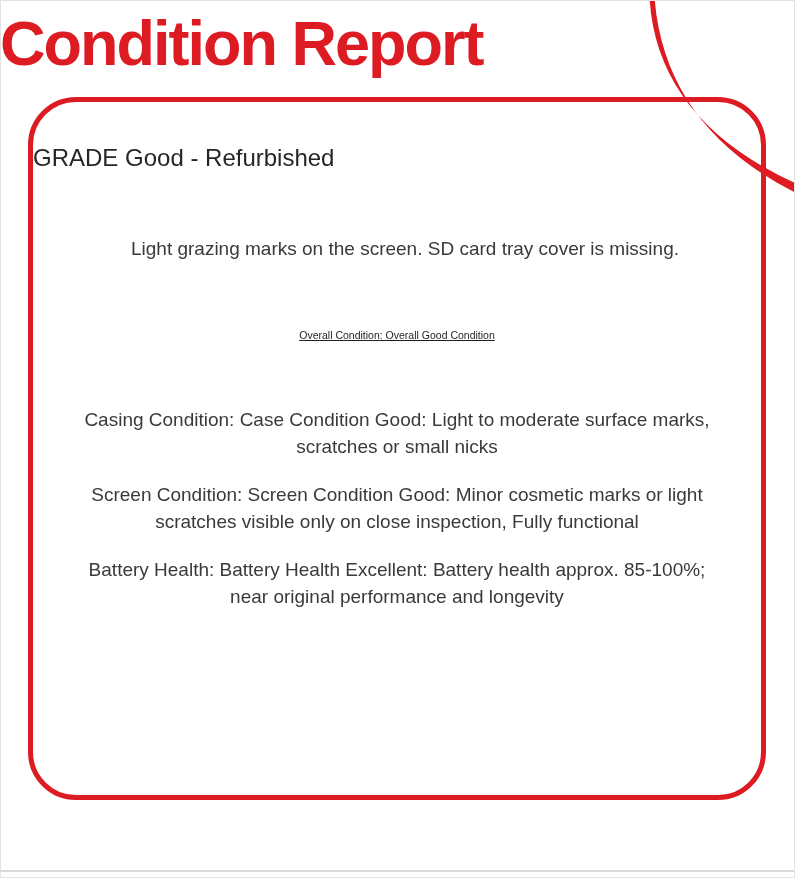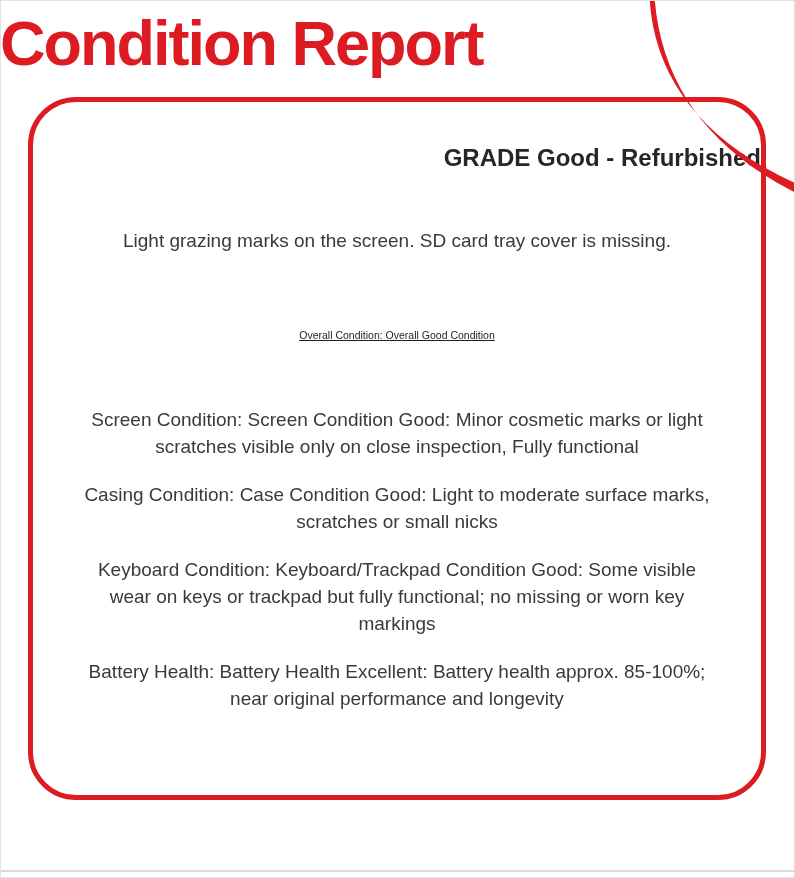--- a/index.html
+++ b/index.html
@@ -36,27 +36,27 @@
   .report-box{
     position:absolute;left:28px;top:97px;
     width:728px;height:693px;
     border:5px solid var(--accent);
     border-radius:48px;
     background:#ffffff;
     z-index:1;
   }
   .grade-heading{
     position:absolute;top:42px;left:0;width:100%;
-    margin:0;text-align:right;
-    font-size:24px;line-height:28px;font-weight:bold;
+    margin:0;text-align:left;
+    font-size:24px;line-height:28px;font-weight:normal;
     color:#262626;
   }
   .summary-text{
     position:absolute;top:126px;left:5%;width:90%;
-    margin:0;text-align:center;
+    margin:8px;text-align:center;
     font-size:19px;line-height:25px;color:#3a3a3a;
   }
   .overall-condition{
     position:absolute;top:227px;left:0;width:100%;
     margin:0;text-align:center;
     font-size:10.5px;line-height:13px;color:#1f1f1f;text-decoration:underline;
   }
   .conditions{
     position:absolute;top:304px;left:42px;width:644px;
     text-align:center;
@@ -79,18 +79,17 @@
 </svg>
 
 <div class="report-box">
   <h2 class="grade-heading">GRADE Good - Refurbished</h2>
 
   <p class="summary-text">Light grazing marks on the screen. SD card tray cover is missing.</p>
 
   <p class="overall-condition">Overall Condition: Overall Good Condition</p>
 
   <div class="conditions">
+    <p>Casing Condition: Case Condition Good: Light to moderate surface marks, scratches or small nicks</p>
     <p>Screen Condition: Screen Condition Good: Minor cosmetic marks or light scratches visible only on close inspection, Fully functional</p>
-    <p>Casing Condition: Case Condition Good: Light to moderate surface marks, scratches or small nicks</p>
-    <p>Keyboard Condition: Keyboard/Trackpad Condition Good: Some visible wear on keys or trackpad but fully functional; no missing or worn key markings</p>
     <p>Battery Health: Battery Health Excellent: Battery health approx. 85-100%; near original performance and longevity</p>
   </div>
 </div>
 
 </body></html>

